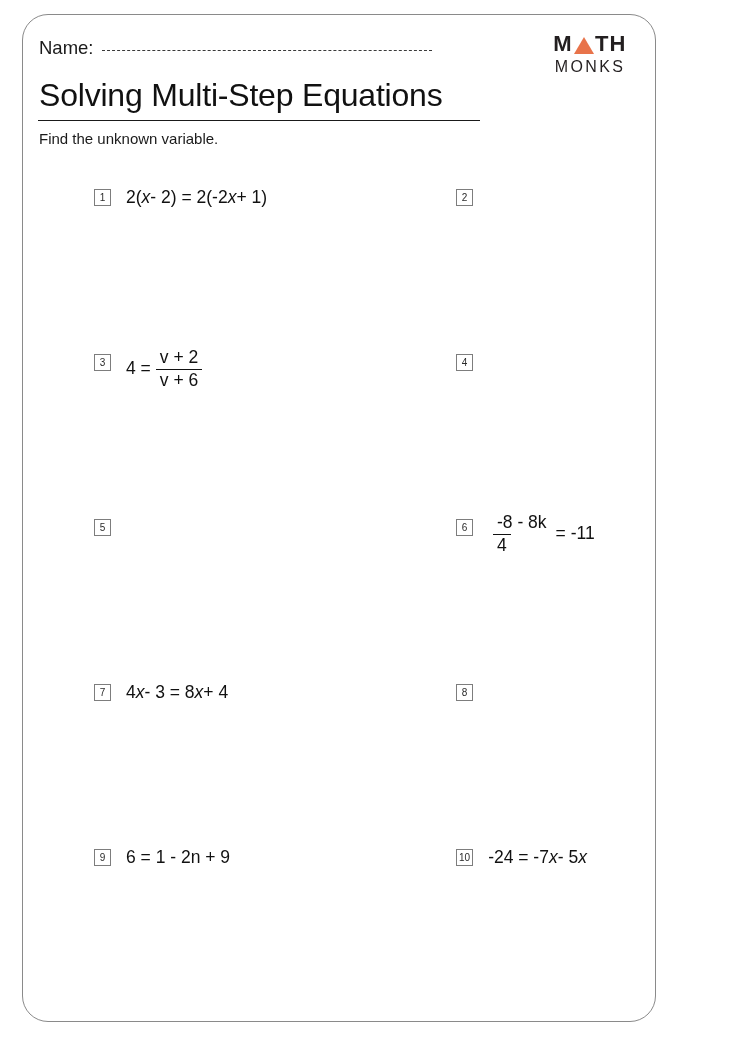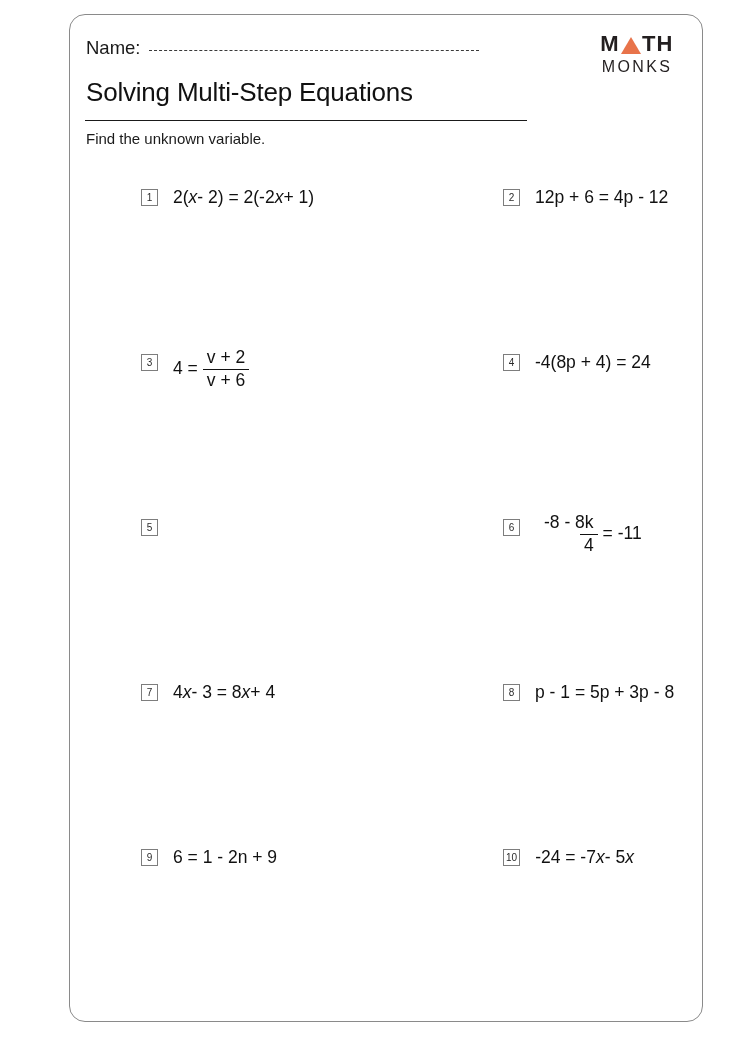--- a/index.html
+++ b/index.html
@@ -15,24 +15,23 @@
     -webkit-font-smoothing: antialiased;
   }
 
   .page {
     position: absolute;
     left: 22px;
     top: 14px;
     width: 634px;
     height: 1008px;
     border: 1.5px solid #8a8a8a;
-    border-radius: 16px;
+    border-radius: 26px;
     box-sizing: border-box;
     background: #ffffff;
-    margin-left: 47px;
   }
 
   
   .name-row {
     position: absolute;
     left: 16px;
     top: 22px;
     display: flex;
     align-items: baseline;
   }
@@ -82,21 +81,21 @@
     font-weight: 400;
     letter-spacing: 2.4px;
     color: #231f20;
   }
 
   
   .title {
     position: absolute;
     left: 16px;
     top: 62px;
-    font-size: 26px;
+    font-size: 32px;
     font-weight: 400;
     color: #111111;
     letter-spacing: -0.2px;
     white-space: nowrap;
   }
   .title-rule {
     position: absolute;
     left: 15px;
     top: 105px;
     width: 442px;
@@ -153,21 +152,21 @@
     align-items: center;
     line-height: 1.1;
     min-height: 30px;
   }
   .eq i { font-style: italic; }
 
   
   .frac {
     display: inline-flex;
     flex-direction: column;
-    align-items: flex-end;
+    align-items: flex-start;
     vertical-align: middle;
     margin: 0 5px;
     line-height: 1.12;
   }
   .frac .nume { padding: 0 4px 1px 4px; }
   .frac .deno { padding: 1px 4px 0 4px; border-top: 1.5px solid #111111; }
 </style>
 </head>
 <body>
 
@@ -199,43 +198,37 @@
             <span>2(</span>
             <i>x</i>
             <span> - 2) = 2(-2</span>
             <i>x</i>
             <span> + 1)</span>
           </div>
           <div style="position: absolute; left: 0px; top: 32px; width: 300px; height: 125px;"></div>
         </div>
         <div class="prob col-right">
           <div class="num">2</div>
-          <div class="eq">
-            <span>12p + 6 = 4p - 12</span>
-          </div>
           <div style="position: absolute; left: 0px; top: 32px; width: 300px; height: 125px;"></div>
         </div>
       </div>
       <div class="prow">
         <div class="prob col-left">
           <div class="num">3</div>
           <div class="eq">
             <span>4 = </span>
             <span class="frac">
               <span class="nume">v + 2</span>
               <span class="deno">v + 6</span>
             </span>
           </div>
           <div style="position: absolute; left: 0px; top: 32px; width: 300px; height: 125px;"></div>
         </div>
         <div class="prob col-right">
           <div class="num">4</div>
-          <div class="eq">
-            <span>-4(8p + 4) = 24</span>
-          </div>
           <div style="position: absolute; left: 0px; top: 32px; width: 300px; height: 125px;"></div>
         </div>
       </div>
       <div class="prow">
         <div class="prob col-left">
           <div class="num">5</div>
           <div style="position: absolute; left: 0px; top: 32px; width: 300px; height: 125px;"></div>
         </div>
         <div class="prob col-right">
           <div class="num">6</div>
@@ -256,23 +249,20 @@
             <span>4</span>
             <i>x</i>
             <span> - 3 = 8</span>
             <i>x</i>
             <span> + 4</span>
           </div>
           <div style="position: absolute; left: 0px; top: 32px; width: 300px; height: 125px;"></div>
         </div>
         <div class="prob col-right">
           <div class="num">8</div>
-          <div class="eq">
-            <span>p - 1 = 5p + 3p - 8</span>
-          </div>
           <div style="position: absolute; left: 0px; top: 32px; width: 300px; height: 125px;"></div>
         </div>
       </div>
       <div class="prow">
         <div class="prob col-left">
           <div class="num">9</div>
           <div class="eq">
             <span>6 = 1 - 2n + 9</span>
           </div>
           <div style="position: absolute; left: 0px; top: 32px; width: 300px; height: 125px;"></div>

